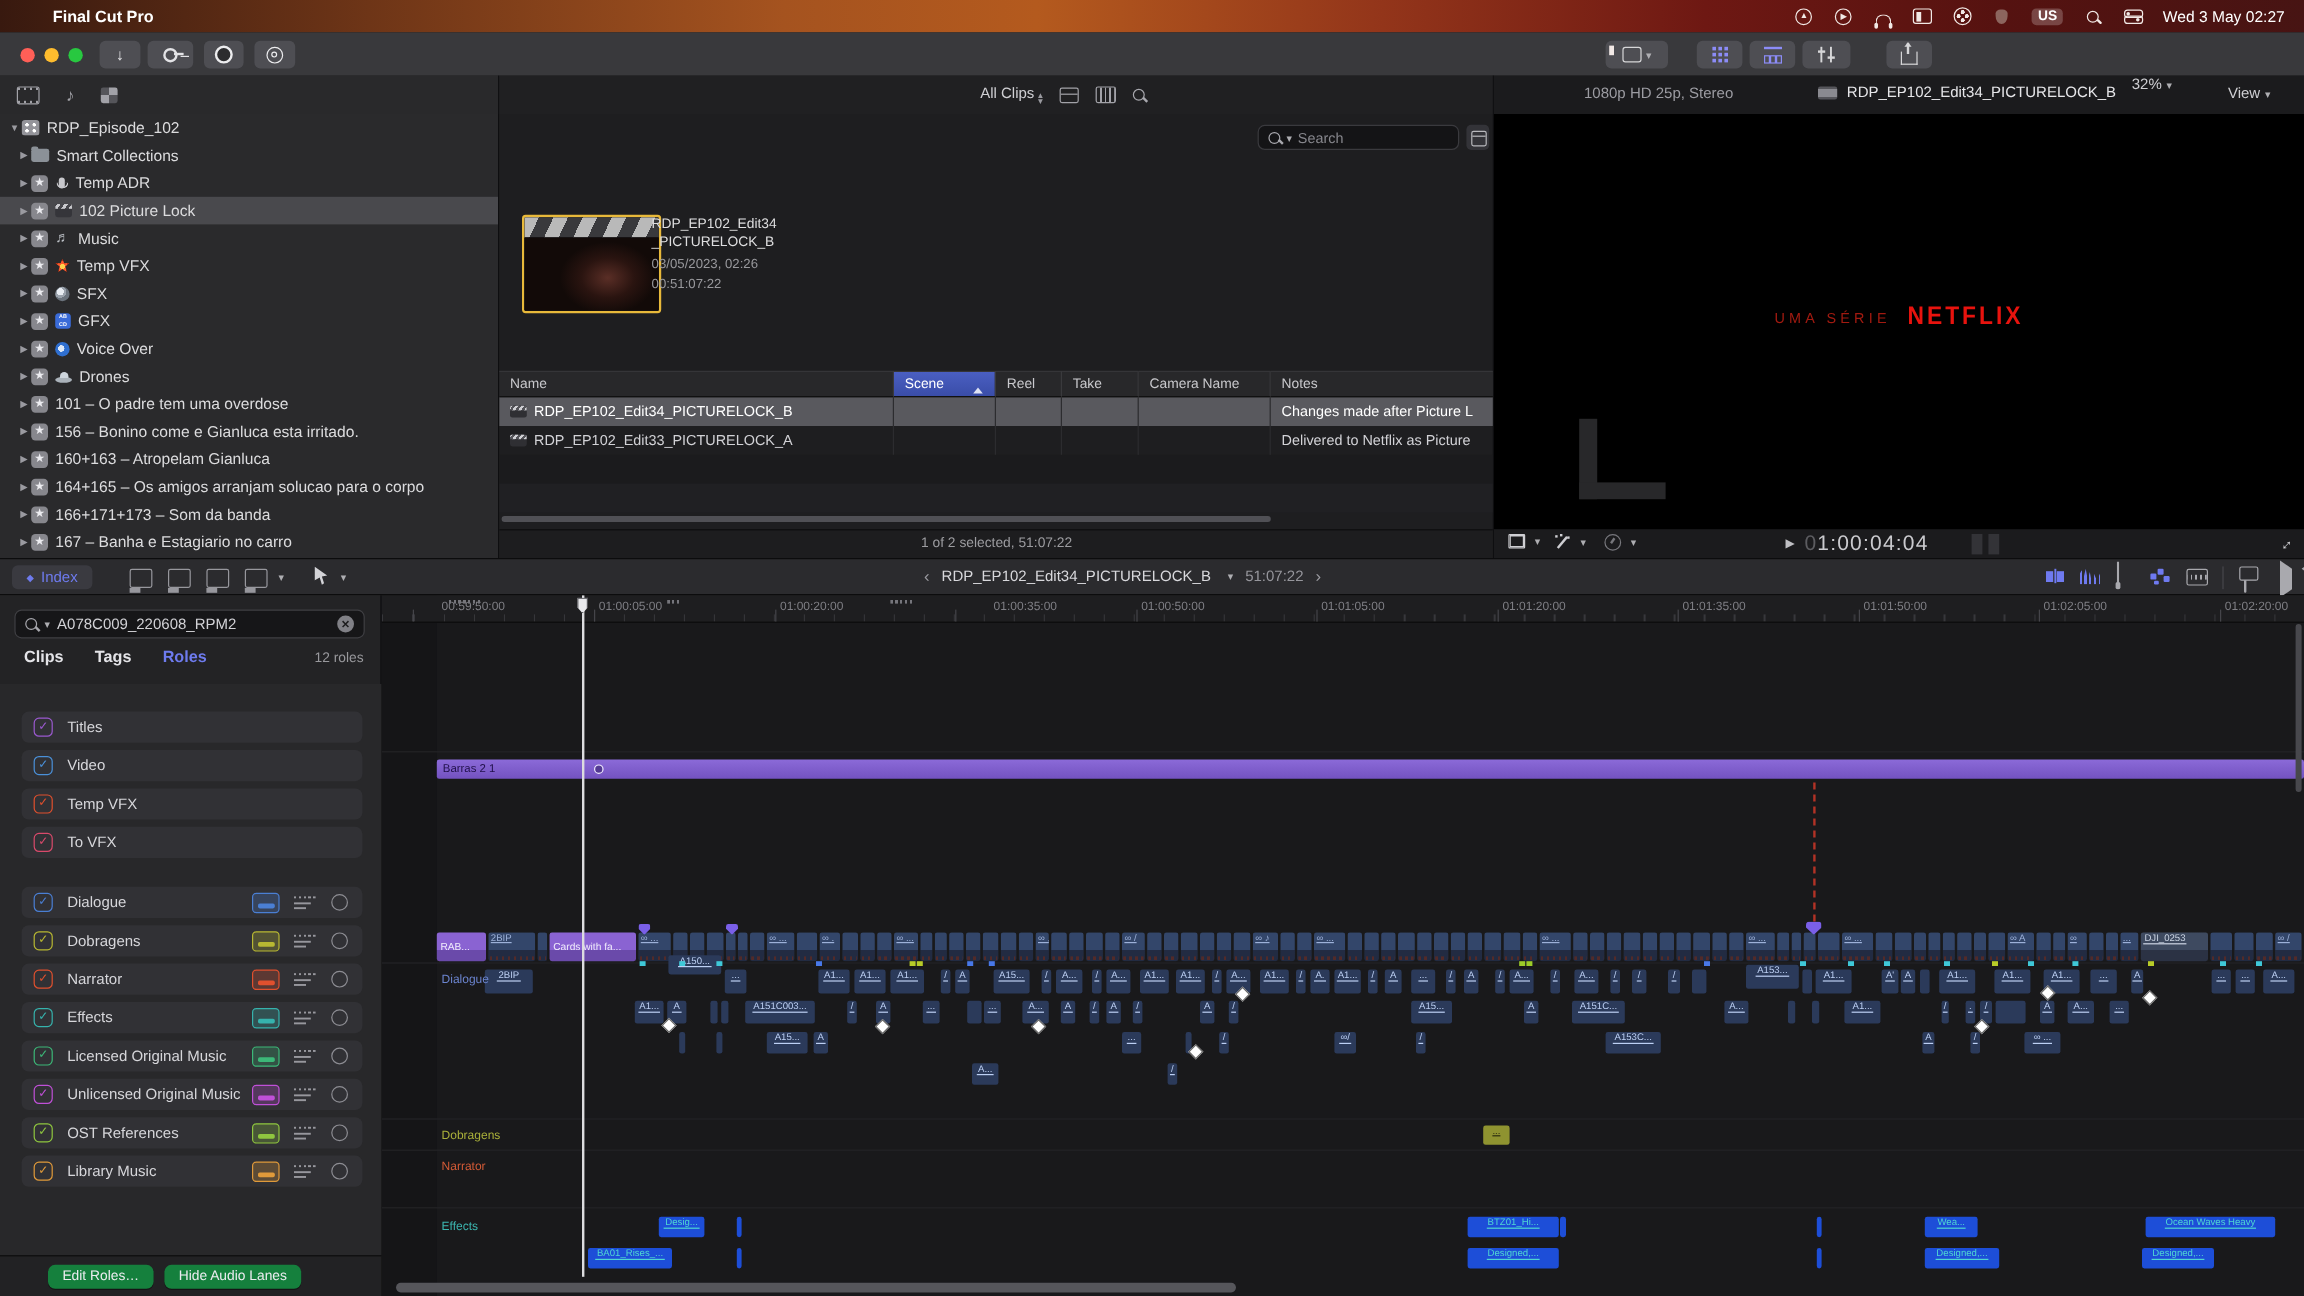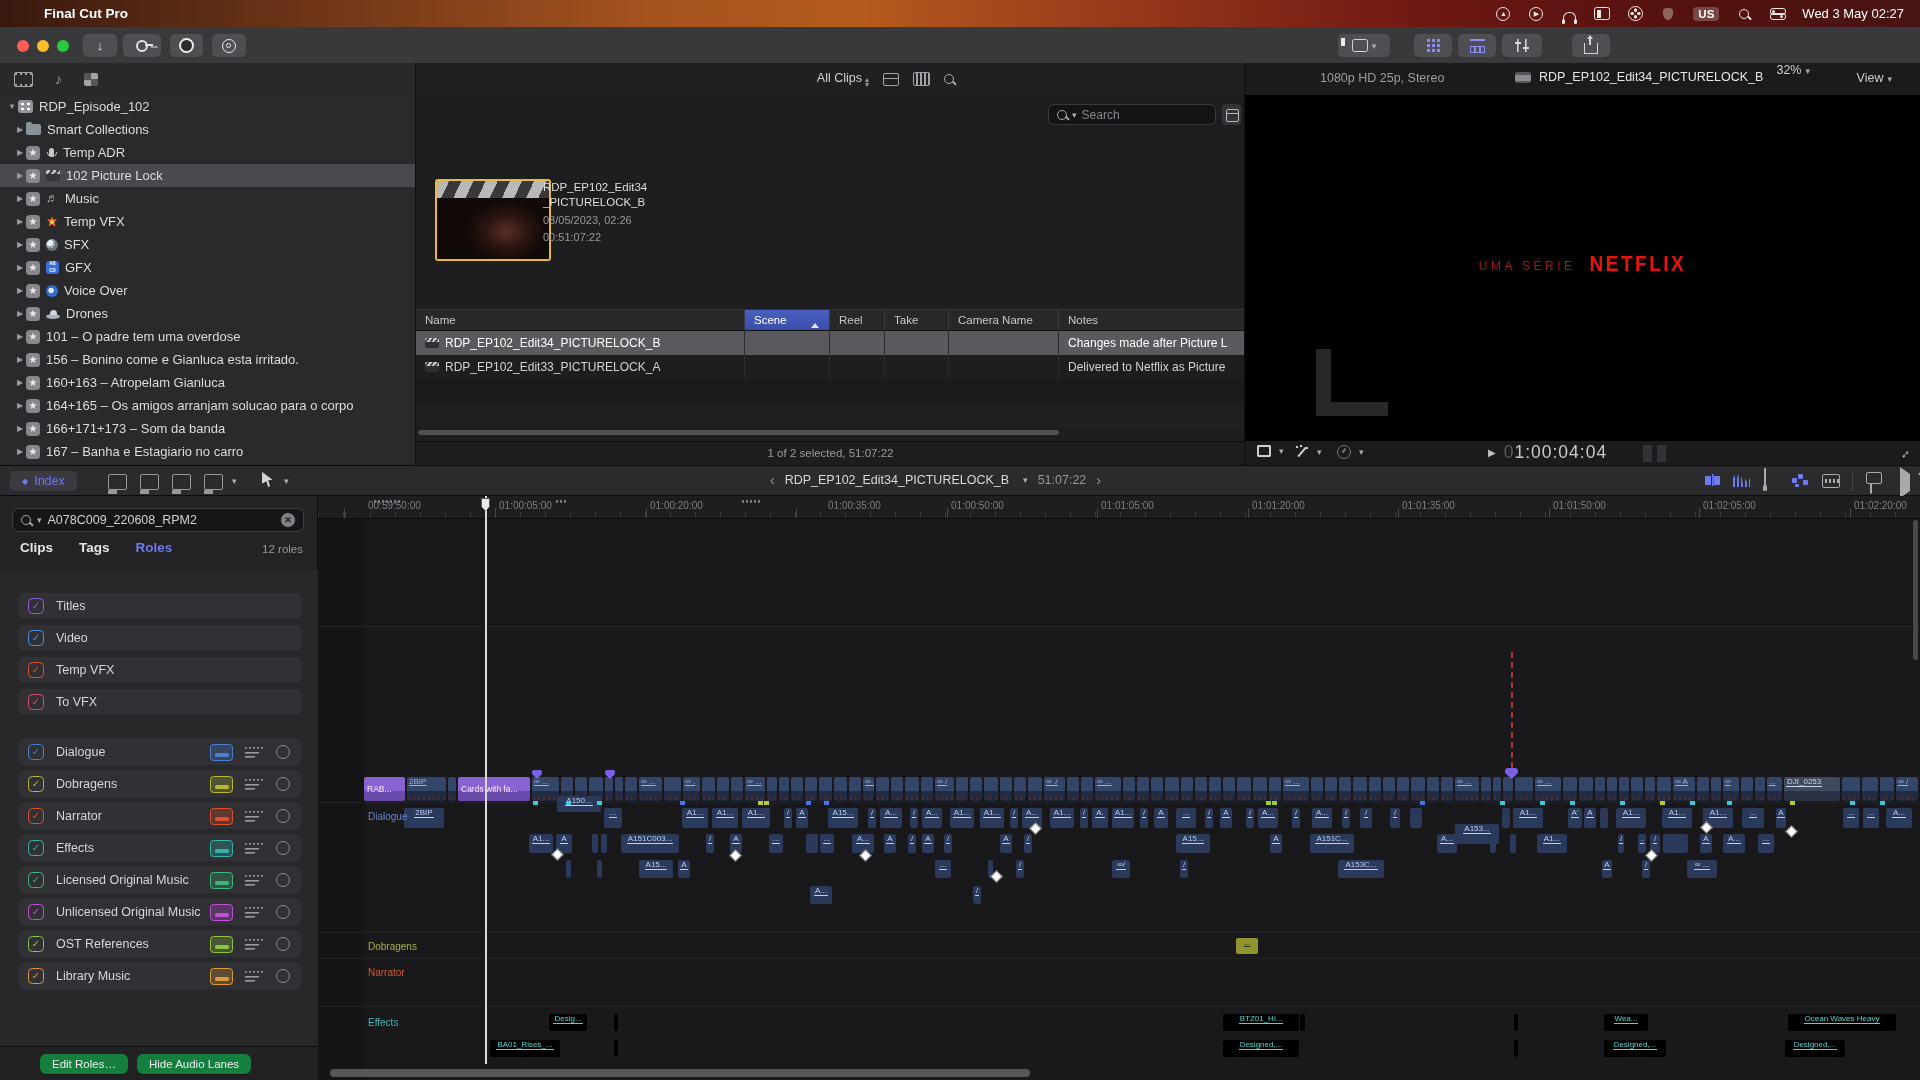--- a/index.html
+++ b/index.html
@@ -212,21 +212,21 @@
   .rdots{position:absolute;top:4px;height:3px;background:repeating-linear-gradient(90deg,#75757b 0 2px,transparent 2px 4px);}
   #barras{position:absolute;left:46px;top:137px;width:1556px;height:16px;background:linear-gradient(#8b6ad8,#7352c0);border-radius:2px;color:#20104a;font-size:9.5px;line-height:16px;padding-left:5px;box-sizing:border-box;}
   #barras .ring{position:absolute;left:131px;top:4px;width:8px;height:8px;border:1.5px solid #efeaff;border-radius:50%;background:rgba(40,20,90,.5);box-sizing:border-box;}
   .clip{position:absolute;border-radius:2px;font-size:8px;line-height:10px;white-space:nowrap;overflow:hidden;box-sizing:border-box;}
   .c-b{background:linear-gradient(#33466a 0 60%,#222b42 60%),#33466a;color:#9db1d9;}
   .c-b::after{content:"";position:absolute;left:1px;right:1px;bottom:1px;height:3px;background:repeating-linear-gradient(90deg,#5e2a22 0 2px,transparent 2px 5px);opacity:.8;}
   .c-p{background:linear-gradient(#8a63d2 0 60%,#6a4aaa 60%);color:#f1ecfc;}
   .c-g{background:linear-gradient(#3e4a60 0 60%,#2b3244 60%);color:#ccd5e4;}
   .c-a{background:#2b3a5a;color:#bdd0f4;}
   .c-a u,.c-t u,.c-g u{text-decoration:none;border-bottom:1px solid currentColor;padding:0 1px;}
-  .c-t{background:#000000;color:#4fd6d2;}
+  .c-t{background:#1d4ed8;color:#4fd6d2;}
   .c-o{background:#8f9330;color:#2c2d10;}
   .kf{position:absolute;width:7px;height:7px;background:#fff;border:1px solid #666;transform:rotate(45deg);z-index:6;}
   .mk{position:absolute;width:5px;height:4px;z-index:5;}
   .tmk{position:absolute;width:10px;height:9px;background:#7a5fe8;clip-path:polygon(0 0,100% 0,100% 45%,50% 100%,0 45%);border-radius:2px;z-index:6;}
   #playhead{position:absolute;top:0;bottom:16px;width:1.5px;background:#dcdcdf;z-index:9;}
   #phpin{position:absolute;top:2px;width:9px;height:13px;background:#e9e9ec;border:1px solid #55555a;clip-path:polygon(0 0,100% 0,100% 62%,50% 100%,0 62%);z-index:10;box-sizing:border-box;}
   #redline{position:absolute;width:0;border-left:2px dashed #b23226;z-index:7;}
   #redhead{position:absolute;width:13px;height:11px;background:#7a5fe8;clip-path:polygon(0 0,100% 0,100% 45%,50% 100%,0 45%);border-radius:3px;z-index:8;}
   .lanelab{position:absolute;font-size:10px;z-index:4;white-space:nowrap;}
   #tlhsb{position:absolute;left:12px;bottom:3px;width:700px;height:8px;background:#56565b;border-radius:4px;z-index:11;}
@@ -719,20 +719,21 @@
         <div class="rlab" style="left: 1536px;">01:02:20:00</div>
         <div class="rdots" style="left: 56px; width: 26px;"></div>
         <div class="rdots" style="left: 238px; width: 10px;"></div>
         <div class="rdots" style="left: 424px; width: 18px;"></div>
       </div>
     <div class="lane-sep" style="top:130px"></div>
     <div class="lane-sep" style="top:306px"></div>
     <div class="lane-sep" style="top:436px"></div>
     <div class="lane-sep" style="top:462px"></div>
     <div class="lane-sep" style="top:510px"></div>
+    <div id="barras"><span>Barras 2 1</span><span class="ring"></span></div>
     <div id="clips-layer">
         <div class="clip c-p" style="left: 46px; top: 281px; width: 41px; height: 24px; font-size: 8.5px; line-height: 24px; padding-left: 3px;">RAB...</div>
         <div class="clip c-b" style="left: 89px; top: 281px; width: 39px; height: 24px; padding-left: 2px;"><u>2BIP</u></div>
         <div class="clip c-b" style="left: 130px; top: 281px; width: 8px; height: 24px;"></div>
         <div class="clip c-p" style="left: 140px; top: 281px; width: 72px; height: 24px; font-size: 8.5px; line-height: 24px; padding-left: 3px;">Cards with fa...</div>
         <div class="clip c-b" style="left: 214px; top: 281px; width: 27px; height: 24px; padding-left: 2px;"><u>∞ ...</u></div>
         <div class="clip c-b" style="left: 243px; top: 281px; width: 12px; height: 24px;"></div>
         <div class="clip c-b" style="left: 257px; top: 281px; width: 12px; height: 24px;"></div>
         <div class="clip c-b" style="left: 271px; top: 281px; width: 14px; height: 24px;"></div>
         <div class="clip c-b" style="left: 287px; top: 281px; width: 8px; height: 24px;"></div>
@@ -844,21 +845,21 @@
         <div class="clip c-a" style="left: 887px; top: 312px; width: 8px; height: 20px; text-align: center;"><u>/</u></div>
         <div class="clip c-a" style="left: 902px; top: 312px; width: 12px; height: 20px; text-align: center;"><u>A</u></div>
         <div class="clip c-a" style="left: 928px; top: 312px; width: 8px; height: 20px; text-align: center;"><u>/</u></div>
         <div class="clip c-a" style="left: 940px; top: 312px; width: 20px; height: 20px; text-align: center;"><u>A...</u></div>
         <div class="clip c-a" style="left: 974px; top: 312px; width: 8px; height: 20px; text-align: center;"><u>/</u></div>
         <div class="clip c-a" style="left: 994px; top: 312px; width: 20px; height: 20px; text-align: center;"><u>A...</u></div>
         <div class="clip c-a" style="left: 1024px; top: 312px; width: 8px; height: 20px; text-align: center;"><u>/</u></div>
         <div class="clip c-a" style="left: 1042px; top: 312px; width: 12px; height: 20px; text-align: center;"><u>/</u></div>
         <div class="clip c-a" style="left: 1072px; top: 312px; width: 10px; height: 20px; text-align: center;"><u>/</u></div>
         <div class="clip c-a" style="left: 1092px; top: 312px; width: 12px; height: 20px;"></div>
-        <div class="clip c-a" style="left: 1137px; top: 328px; width: 44px; height: 20px; text-align: center;"><u>A153...</u></div>
+        <div class="clip c-a" style="left: 1137px; top: 308px; width: 44px; height: 20px; text-align: center;"><u>A153...</u></div>
         <div class="clip c-a" style="left: 1184px; top: 312px; width: 8px; height: 20px;"></div>
         <div class="clip c-a" style="left: 1195px; top: 312px; width: 30px; height: 20px; text-align: center;"><u>A1...</u></div>
         <div class="clip c-a" style="left: 1250px; top: 312px; width: 14px; height: 20px; text-align: center;"><u>A'</u></div>
         <div class="clip c-a" style="left: 1266px; top: 312px; width: 12px; height: 20px; text-align: center;"><u>A</u></div>
         <div class="clip c-a" style="left: 1282px; top: 312px; width: 8px; height: 20px;"></div>
         <div class="clip c-a" style="left: 1298px; top: 312px; width: 30px; height: 20px; text-align: center;"><u>A1...</u></div>
         <div class="clip c-a" style="left: 1344px; top: 312px; width: 30px; height: 20px; text-align: center;"><u>A1...</u></div>
         <div class="clip c-a" style="left: 1385px; top: 312px; width: 30px; height: 20px; text-align: center;"><u>A1...</u></div>
         <div class="clip c-a" style="left: 1424px; top: 312px; width: 22px; height: 20px; text-align: center;"><u>...</u></div>
         <div class="clip c-a" style="left: 1458px; top: 312px; width: 10px; height: 20px; text-align: center;"><u>A</u></div>

